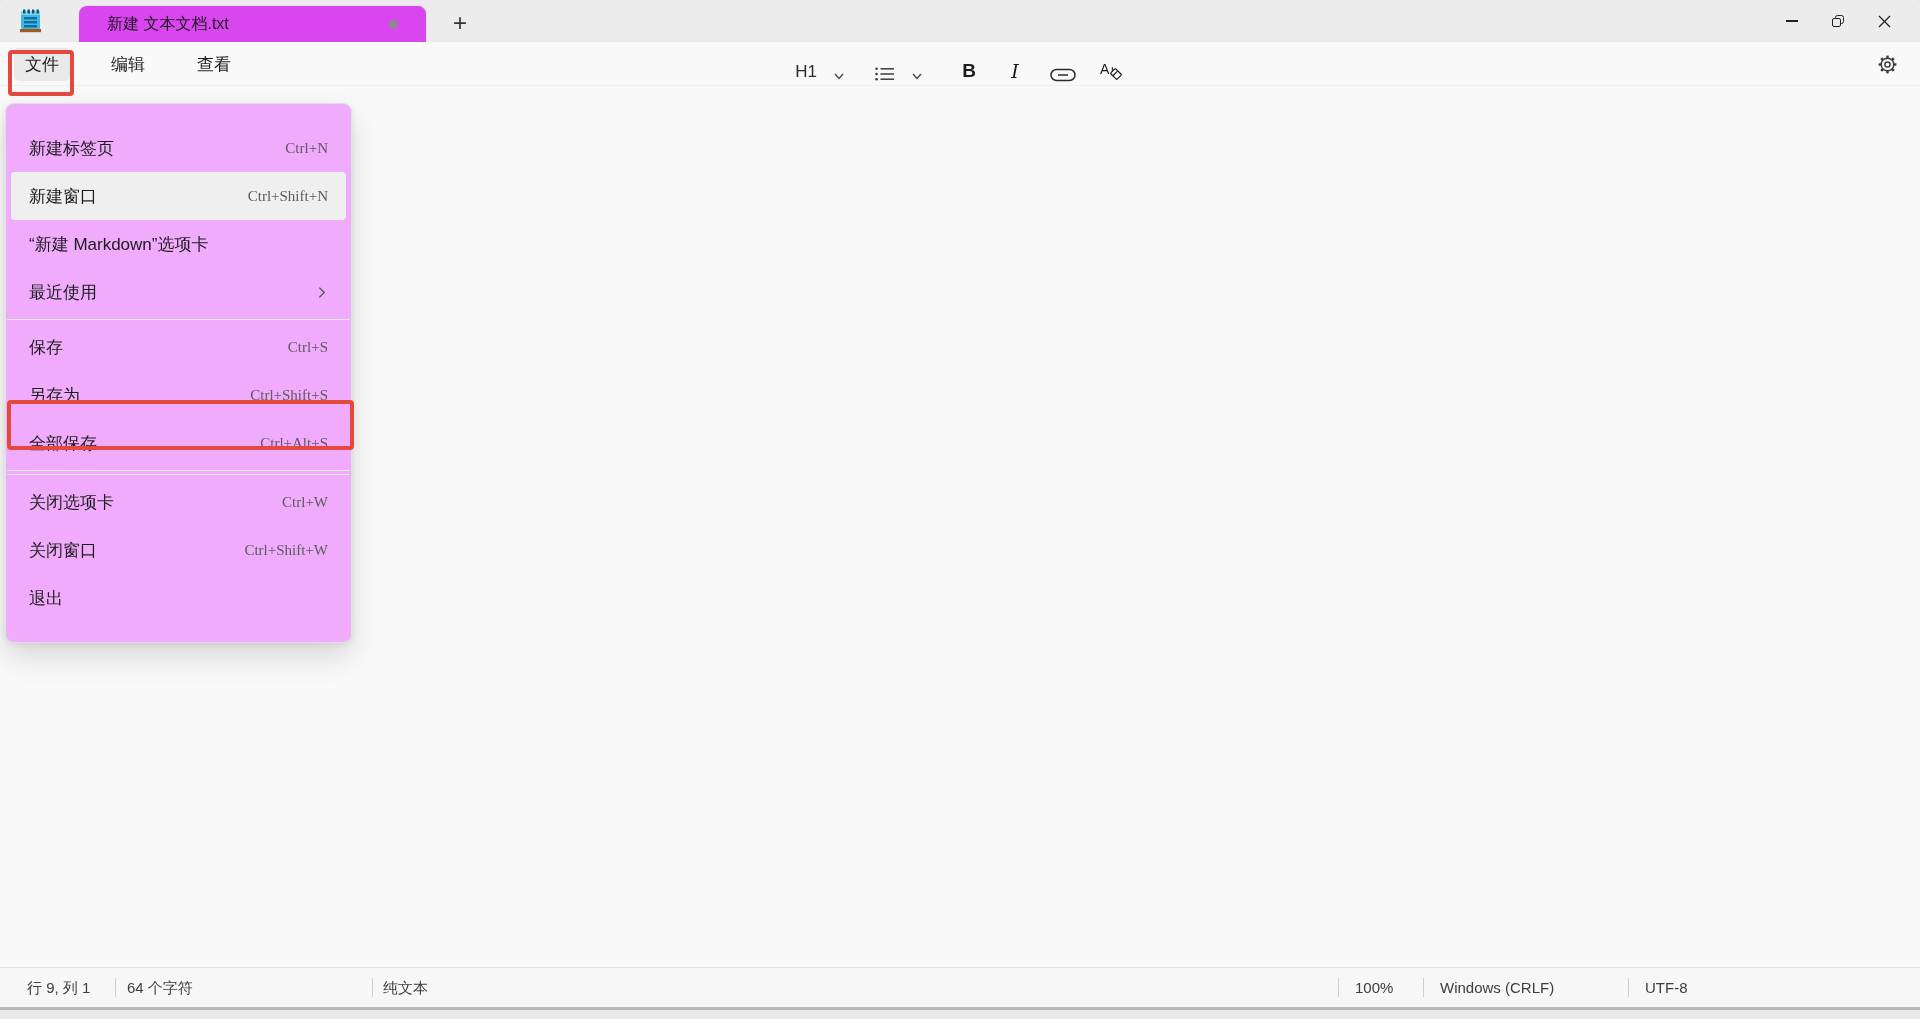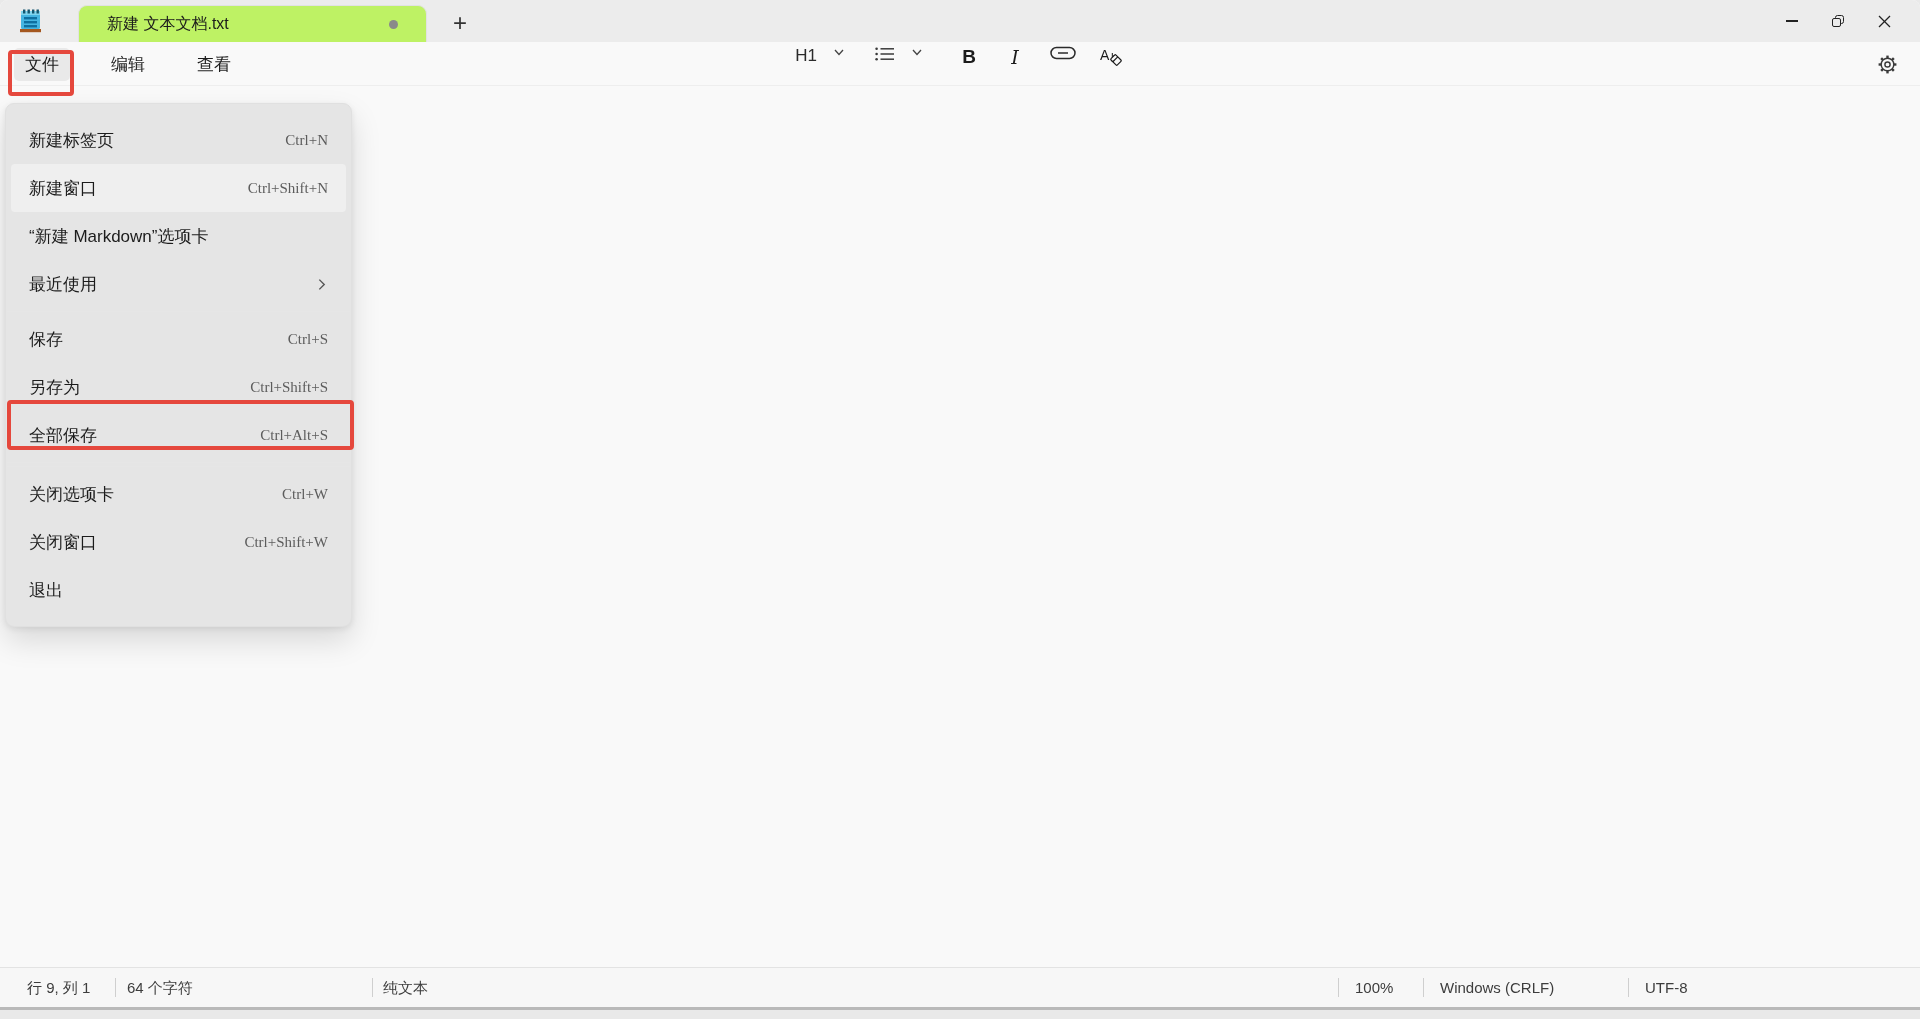--- a/index.html
+++ b/index.html
@@ -16,21 +16,21 @@
     background: #f9f9f9; border-radius: 8px 8px 0 0; overflow: visible;
   }
   
   .tabstrip {
     position: absolute; left: 0; top: 0; width: 100%; height: 42px;
     background: #ececec; border-radius: 8px 8px 0 0;
   }
   .app-icon { position: absolute; left: 17px; top: 8px; width: 27px; height: 27px; }
   .tab {
     position: absolute; left: 78px; top: 5px; width: 349px; height: 37px;
-    background: #bef264; border: 1px solid #e2e2e2; border-bottom: none;
+    background: #d946ef; border: 1px solid #e2e2e2; border-bottom: none;
     border-radius: 9px 9px 0 0; display: flex; align-items: center;
   }
   .tab-title { padding-left: 28px; font-size: 16px; color: #1b1b1b; }
   .unsaved-dot {
     position: absolute; right: 28px; top: 14px; width: 9px; height: 9px;
     border-radius: 50%; background: #8a8a8a;
   }
   .new-tab-btn {
     position: absolute; left: 440px; top: 6px; width: 40px; height: 34px;
     display: flex; align-items: center; justify-content: center;
@@ -54,43 +54,43 @@
     background: #f9f9f9; border-bottom: 1px solid #eeeeee;
   }
   .menubar { position: absolute; left: 14px; top: 0; height: 44px; display: flex; align-items: center; gap: 30px; }
   .menubar-btn {
     height: 33px; padding: 5px 11px; display: flex; align-items: center;
     font-size: 17px; border-radius: 5px; color: #1c1c1c; cursor: default;
   }
   .menubar-btn.active { background: #e9e9e9; }
   .tb-btn {
     position: absolute; top: 4px; height: 36px; border-radius: 5px;
-    display: flex; align-items: flex-start; justify-content: center; gap: 16px; cursor: default;
+    display: flex; align-items: flex-end; justify-content: center; gap: 16px; cursor: default;
   }
   .tb-heading { left: 788px; width: 64px; }
   .tb-list    { left: 866px; width: 66px; }
   .tb-bold    { left: 952px; width: 34px; }
   .tb-italic  { left: 998px; width: 34px; }
   .tb-link    { left: 1042px; width: 42px; }
   .tb-clear   { left: 1090px; width: 44px; }
   .tb-heading-label { font-size: 17px; color: #2b2b2b; }
   .bold-glyph { font-size: 19px; font-weight: 700; color: #1c1c1c; }
   .italic-glyph { font-family: "DejaVu Serif", serif; font-style: italic; font-size: 19px; color: #1c1c1c; }
   .settings-btn {
     position: absolute; left: 1868px; top: 4px; width: 38px; height: 36px;
     display: flex; align-items: center; justify-content: center; border-radius: 5px;
   }
   
   .content { position: absolute; left: 0; top: 87px; width: 100%; height: 880px; background: #f9f9f9; }
   
   .menu-popup {
     position: absolute; left: 5px; top: 103px; width: 347px;
-    background: #e5e5e5; border: 1px solid #e0e0e0; border-radius: 9px;
+    background: #f0abfc; border: 1px solid #e0e0e0; border-radius: 9px;
     box-shadow: 0 14px 30px rgba(0,0,0,0.13), 0 2px 6px rgba(0,0,0,0.08);
-    padding: 12px 0; z-index: 30;
+    padding: 20px 0; z-index: 30;
   }
   .mi {
     height: 48px; margin: 0 5px; padding: 0 18px; border-radius: 4px;
     display: flex; align-items: center; justify-content: space-between; cursor: default;
   }
   .mi.hover { background: #efefef; }
   .mi-label { font-size: 17px; color: #1c1c1c; }
   .mi-sc { font-size: 15px; color: #5c5c5c; font-family: Liberation Serif, serif; }
   .menu-divider { height: 1px; background: #e6e6e6; margin: 3px 1px; }
   

